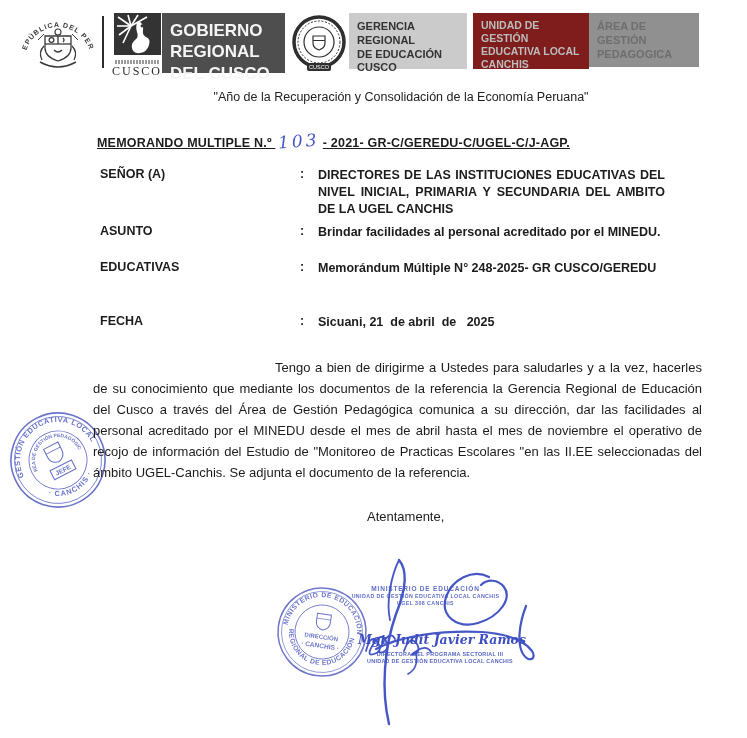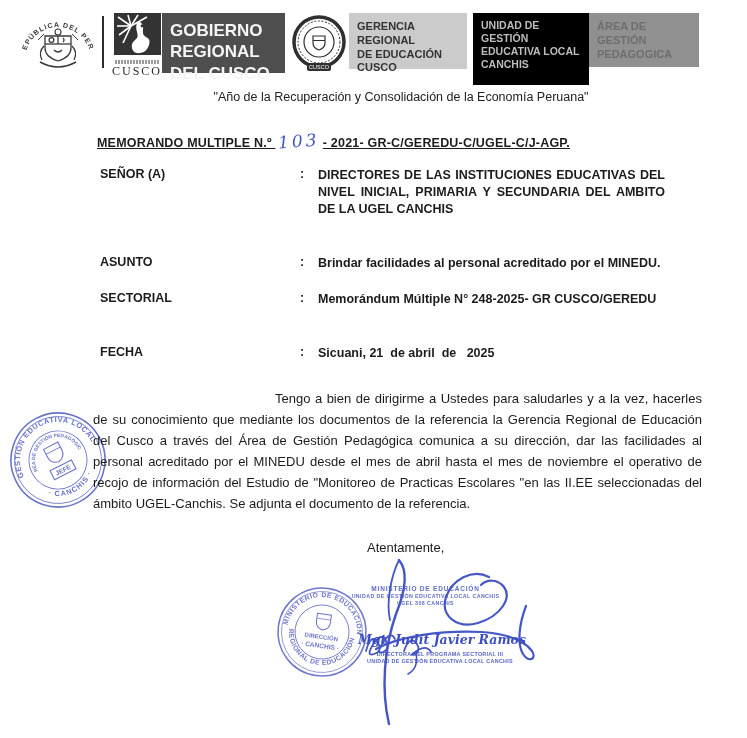--- a/index.html
+++ b/index.html
@@ -15,35 +15,35 @@
   .hsep { width:2px; height:52px; background:#2c2c2c; margin:6px 8px 0 4px; }
   .cuscoLogo { width:50px; margin-top:3px; text-align:center; flex:0 0 auto; }
   .cuscoSquare { width:47px; height:42px; margin:0 auto; }
   .cuscoTiny { height:4px; margin:1px 3px 0 3px;
     background:repeating-linear-gradient(90deg,#9a9a9a 0 2px,#fff 2px 3px); }
   .cuscoWord { font-size:12px; letter-spacing:2px; color:#2e2e2e; margin-top:0px; font-family:"Liberation Serif", serif; }
   .box { margin-top:3px; padding:7px 6px 6px 8px; font-weight:bold; line-height:1.25; white-space:pre-line; }
   .box-dark  { width:123px; height:60px; background:#4e4e4e; color:#f5f5f5; font-size:17px; }
   .sealWrap { width:56px; margin:5px 2px 0 6px; flex:0 0 auto; }
   .box-light { width:118px; height:56px; background:#cbcbcb; color:#333333; font-size:11px; }
-  .box-gray1 { margin-left:6px; width:116px; height:72px; background:#000000; color:#bcbcbc; font-size:10.5px; padding-top:6px; }
+  .box-gray1 { margin-left:6px; width:116px; height:56px; background:#7f1d1d; color:#bcbcbc; font-size:10.5px; padding-top:6px; }
   .box-gray2 { width:110px; height:54px; background:#909090; color:#6e6e6e; font-size:11px; }
   
   .quote { position:relative; z-index:1; margin-top:12px; padding-left:55px; text-align:center; font-size:12.5px; color:#222; }
   .memoTitle { position:relative; z-index:1; margin:27px 0 0 97px; font-size:12.5px; font-weight:bold; letter-spacing:0.2px; }
   .memoTitle .tline { text-decoration:underline; }
   .handNum { display:inline-block; font-family:"DejaVu Serif", serif; font-style:italic; font-weight:400;
     color:#4656c6; font-size:17px; letter-spacing:3px; transform:rotate(-4deg); padding:0 3px; }
   
   .fields { position:relative; z-index:1; margin:16px 0 0 100px; width:565px; font-size:12.5px; }
   .frow { display:grid; grid-template-columns:200px 18px 347px; }
   .flabel { font-weight:bold; }
   .fcolon { font-weight:bold; }
   .fvalue { font-weight:bold; line-height:17px; text-align:justify; white-space:pre-wrap; }
-  .m1 { margin-top:37px; } .m2 { margin-top:19px; } .m3 { margin-top:37px; }
+  .m1 { margin-top:6px; } .m2 { margin-top:19px; } .m3 { margin-top:37px; }
   
   .body { position:relative; z-index:1; margin:26px 45px 0 93px; font-size:13px; line-height:21px; text-align:justify; }
   .p1 { text-indent:182px; }
   .p2 { text-indent:185px; margin-top:14px; }
   .closing { position:relative; z-index:1; margin:26px 0 0 367px; font-size:13px; }
   
   .stampL { position:absolute; left:6px; top:408px; z-index:0; opacity:0.82; }
   .stampR { position:absolute; left:274px; top:584px; z-index:2; opacity:0.8; }
   .ministry { position:absolute; left:328px; top:585px; width:195px; z-index:2; text-align:center;
     color:#4353bc; opacity:0.85; }
@@ -138,21 +138,21 @@
       <div class="flabel">SEÑOR (A)</div>
       <div class="fcolon">:</div>
       <div class="fvalue">DIRECTORES DE LAS INSTITUCIONES EDUCATIVAS DEL NIVEL INICIAL, PRIMARIA Y SECUNDARIA DEL AMBITO DE LA UGEL CANCHIS</div>
     </div>
     <div class="frow m1">
       <div class="flabel">ASUNTO</div>
       <div class="fcolon">:</div>
       <div class="fvalue">Brindar facilidades al personal acreditado por el MINEDU.</div>
     </div>
     <div class="frow m2">
-      <div class="flabel">SECTORIAL</div>
+      <div class="flabel">EDUCATIVAS</div>
       <div class="fcolon">:</div>
       <div class="fvalue">Memorándum Múltiple N° 248-2025- GR CUSCO/GEREDU</div>
     </div>
     <div class="frow m3">
       <div class="flabel">FECHA</div>
       <div class="fcolon">:</div>
       <div class="fvalue">Sicuani, 21  de abril  de   2025</div>
     </div>
   </div>
 

